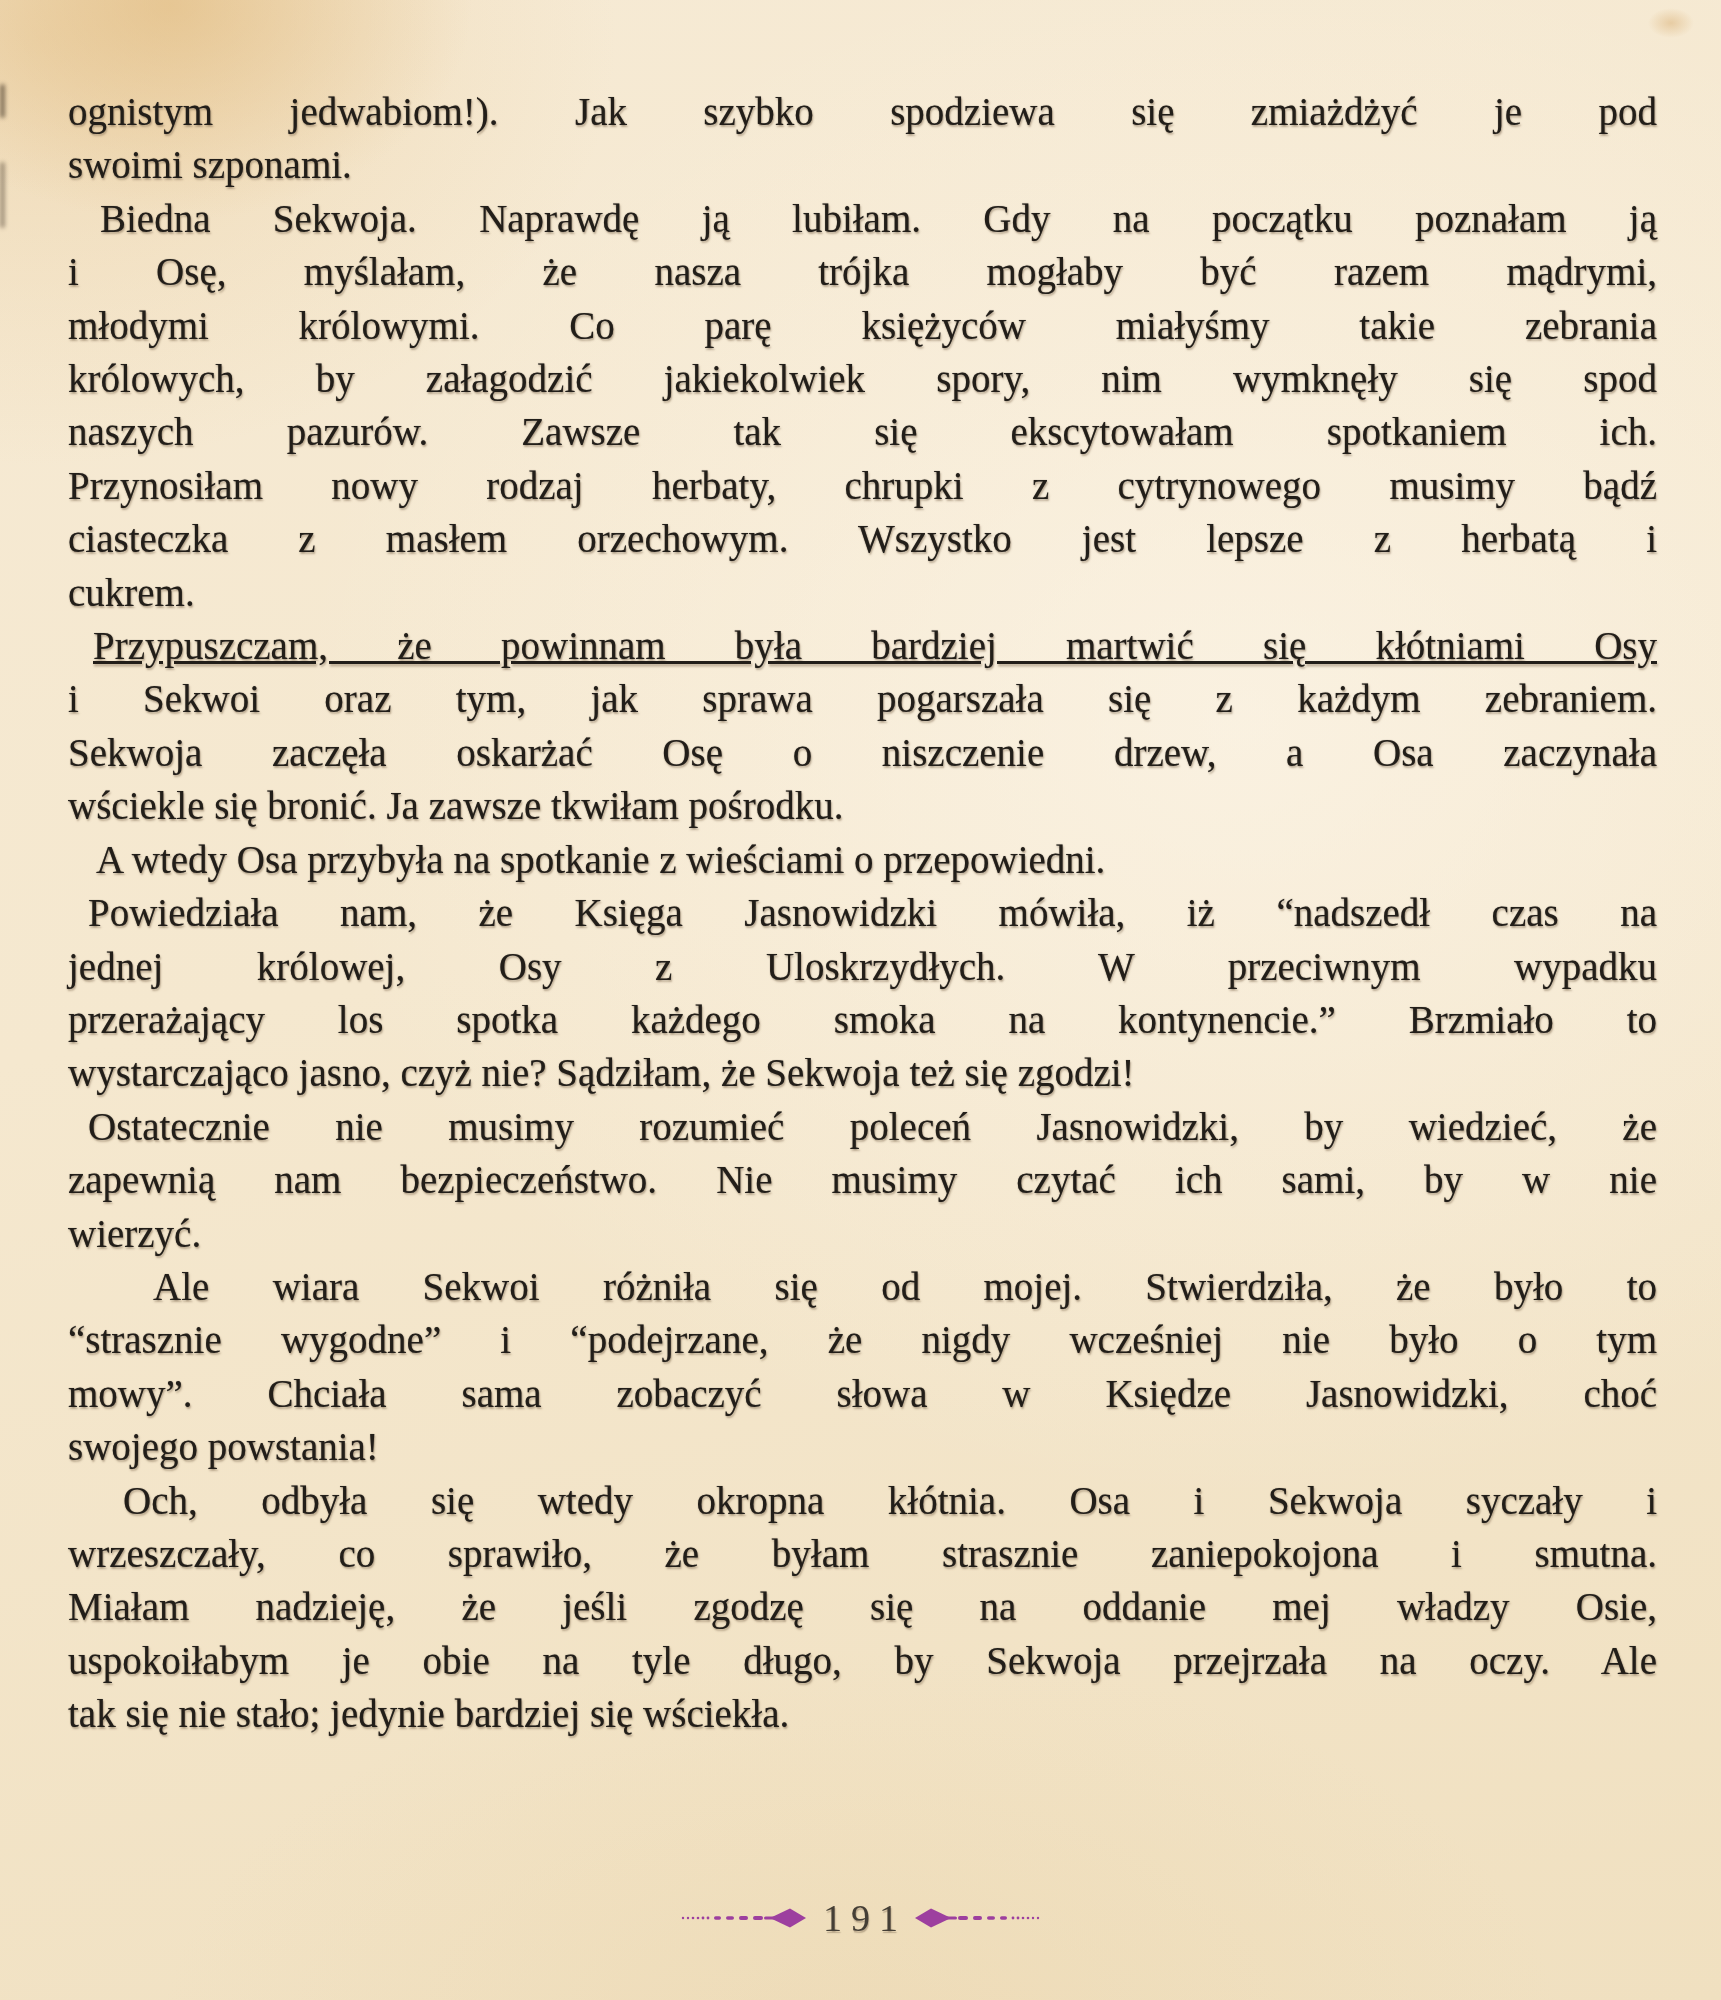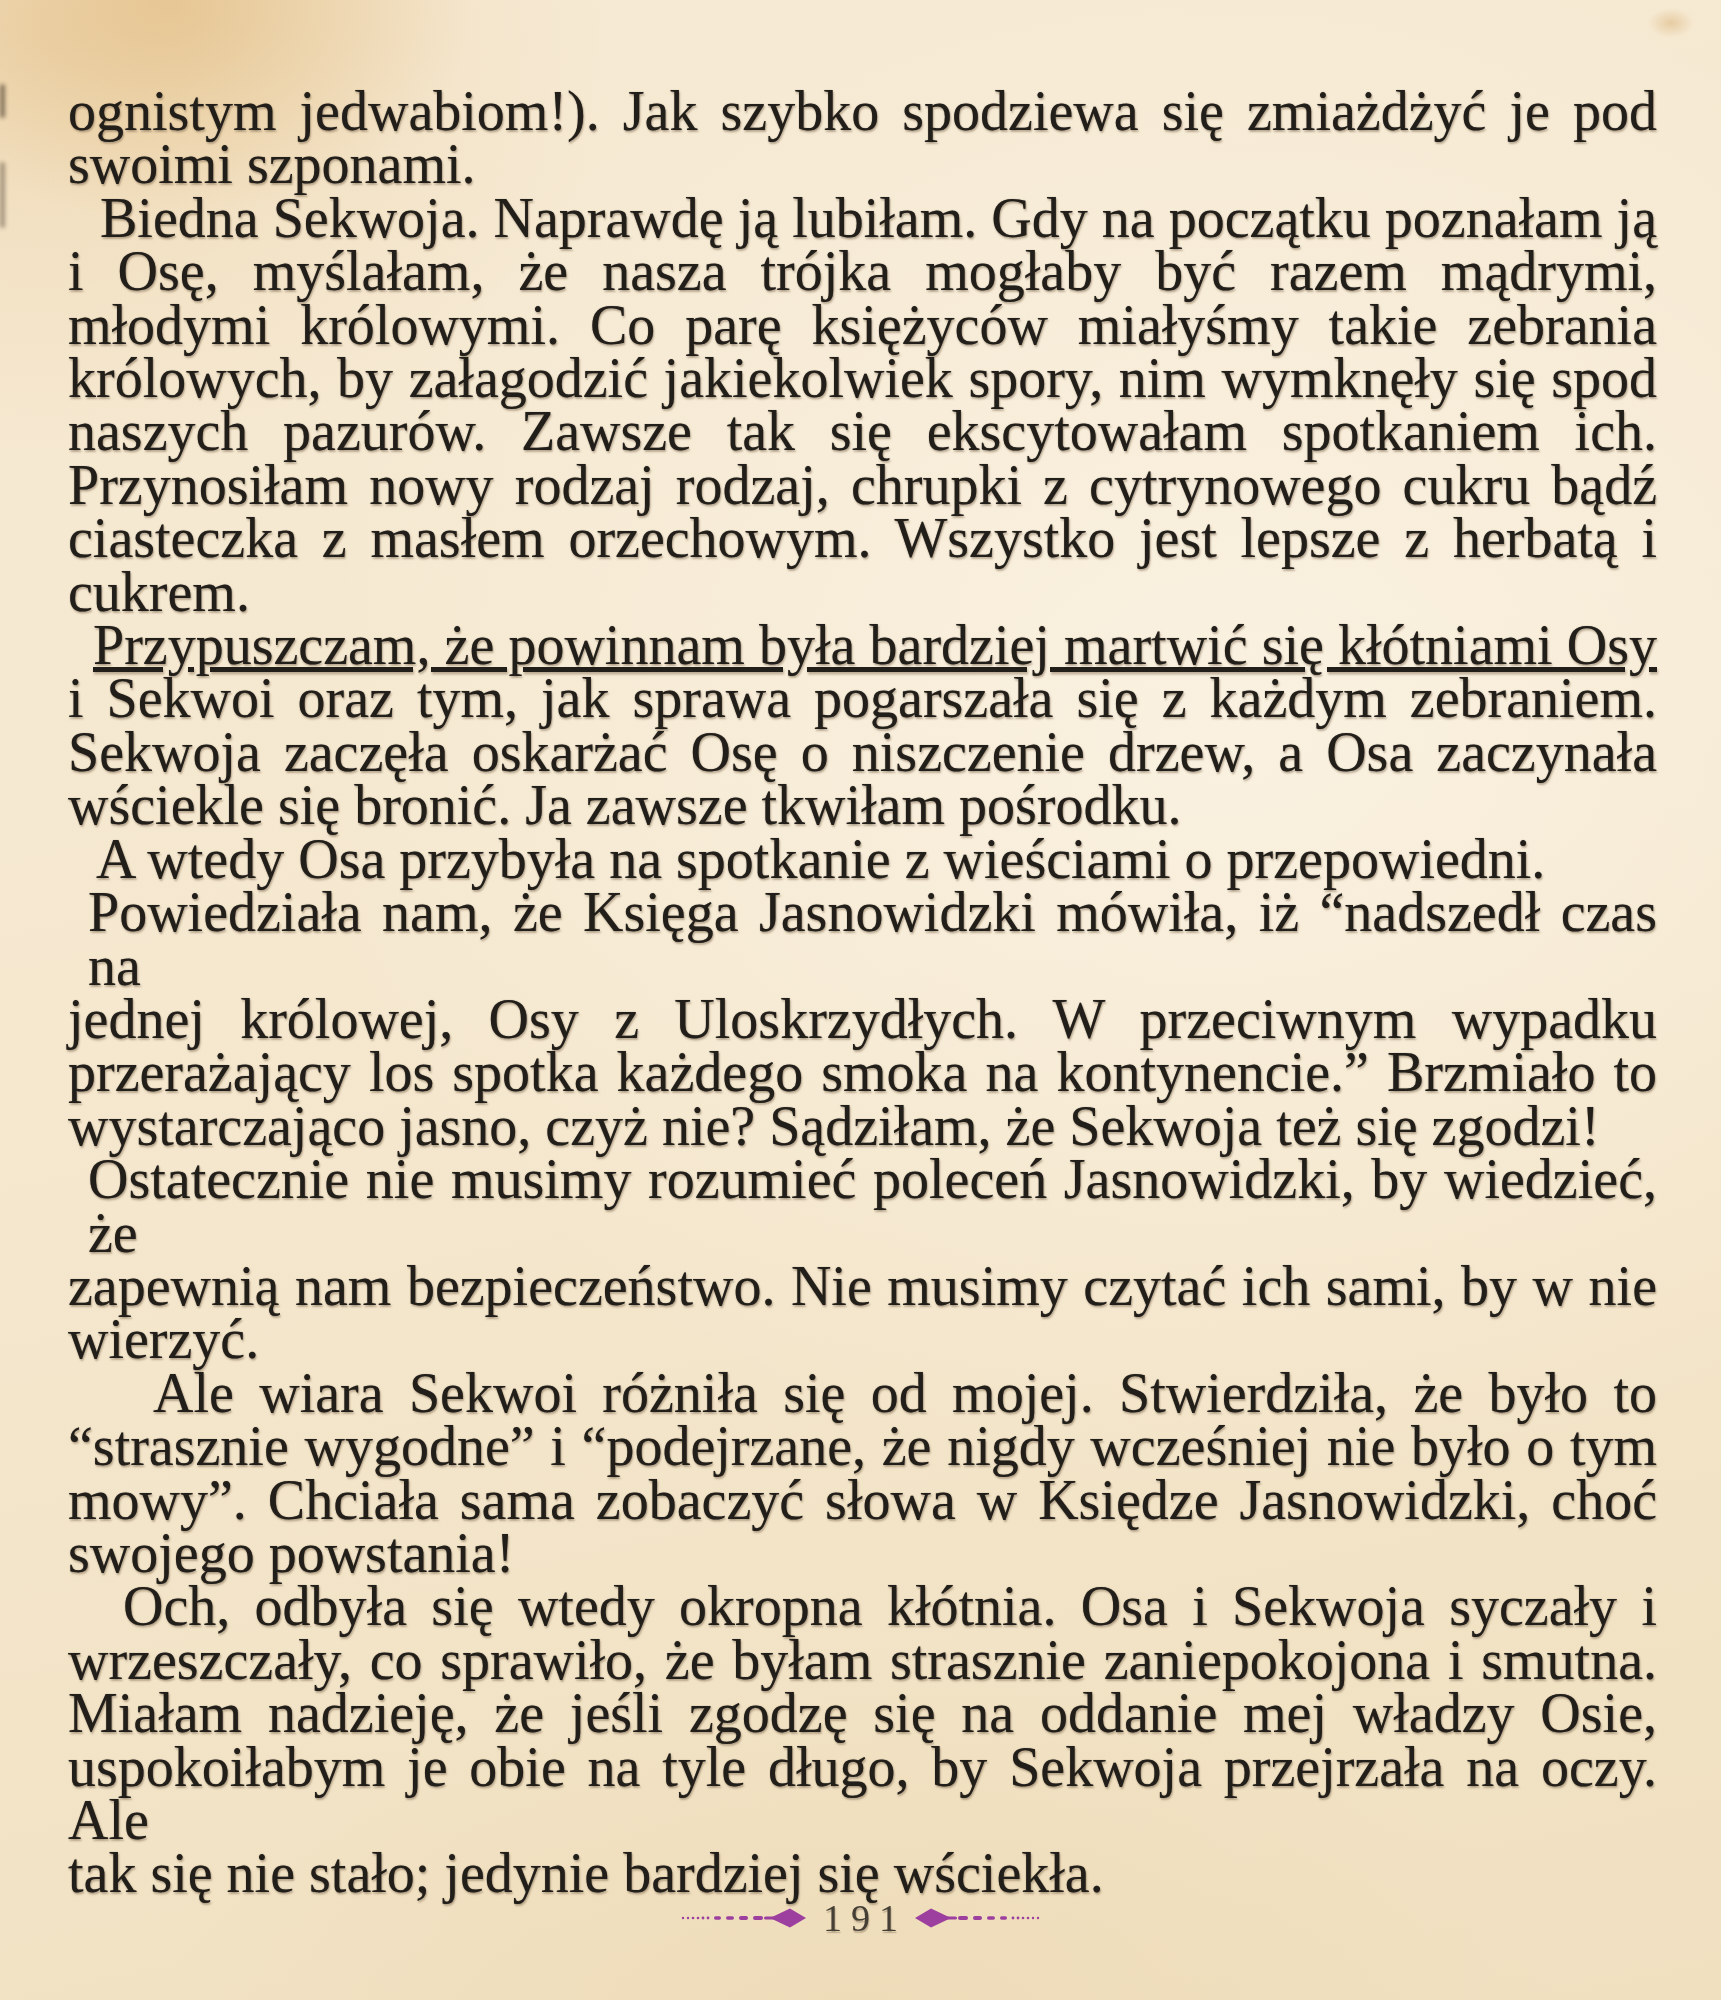--- a/index.html
+++ b/index.html
@@ -28,21 +28,21 @@
   .edge-mark.m2 { top: 162px; height: 66px; background: rgba(48,34,22,.40); }
   .speck {
     position: absolute; top: 8px; left: 1648px; width: 46px; height: 30px;
     background: radial-gradient(closest-side, rgba(209,160,92,.40), rgba(209,160,92,0));
     border-radius: 50%;
   }
   
   .text-block {
     position: absolute;
     left: 68px; right: 64px; top: 85px;
-    font-size: 56px;
+    font-size: 39px;
     line-height: 53.4px;
     color: #221e19;
     text-shadow: 0 0 1px rgba(34,30,25,.55), 1px 2.4px 2px rgba(128,106,80,.50);
   }
   .ln   { text-align: justify; text-align-last: justify; }
   .end  { text-align-last: left; }
   .ind20 { padding-left: 20px; }
   .ind25 { padding-left: 25px; text-decoration: underline; }
   .ind28 { padding-left: 28px; }
   .ind32 { padding-left: 32px; }
@@ -74,21 +74,21 @@
   <div class="speck"></div>
 
   <main class="text-block">
     <div class="ln">ognistym jedwabiom!). Jak szybko spodziewa się zmiażdżyć je pod</div>
     <div class="ln end">swoimi szponami.</div>
     <div class="ln ind32">Biedna Sekwoja. Naprawdę ją lubiłam. Gdy na początku poznałam ją</div>
     <div class="ln">i Osę, myślałam, że nasza trójka mogłaby być razem mądrymi,</div>
     <div class="ln">młodymi królowymi. Co parę księżyców miałyśmy takie zebrania</div>
     <div class="ln">królowych, by załagodzić jakiekolwiek spory, nim wymknęły się spod</div>
     <div class="ln">naszych pazurów. Zawsze tak się ekscytowałam spotkaniem ich.</div>
-    <div class="ln">Przynosiłam nowy rodzaj rodzaj, chrupki z cytrynowego cukru bądź</div>
+    <div class="ln">Przynosiłam nowy rodzaj herbaty, chrupki z cytrynowego musimy bądź</div>
     <div class="ln">ciasteczka z masłem orzechowym. Wszystko jest lepsze z herbatą i</div>
     <div class="ln end">cukrem.</div>
     <div class="ln ind25">Przypuszczam, że powinnam była bardziej martwić się kłótniami Osy</div>
     <div class="ln">i Sekwoi oraz tym, jak sprawa pogarszała się z każdym zebraniem.</div>
     <div class="ln">Sekwoja zaczęła oskarżać Osę o niszczenie drzew, a Osa zaczynała</div>
     <div class="ln end">wściekle się bronić. Ja zawsze tkwiłam pośrodku.</div>
     <div class="ln ind28 end">A wtedy Osa przybyła na spotkanie z wieściami o przepowiedni.</div>
     <div class="ln ind20">Powiedziała nam, że Księga Jasnowidzki mówiła, iż “nadszedł czas na</div>
     <div class="ln">jednej królowej, Osy z Uloskrzydłych. W przeciwnym wypadku</div>
     <div class="ln">przerażający los spotka każdego smoka na kontynencie.” Brzmiało to</div>

